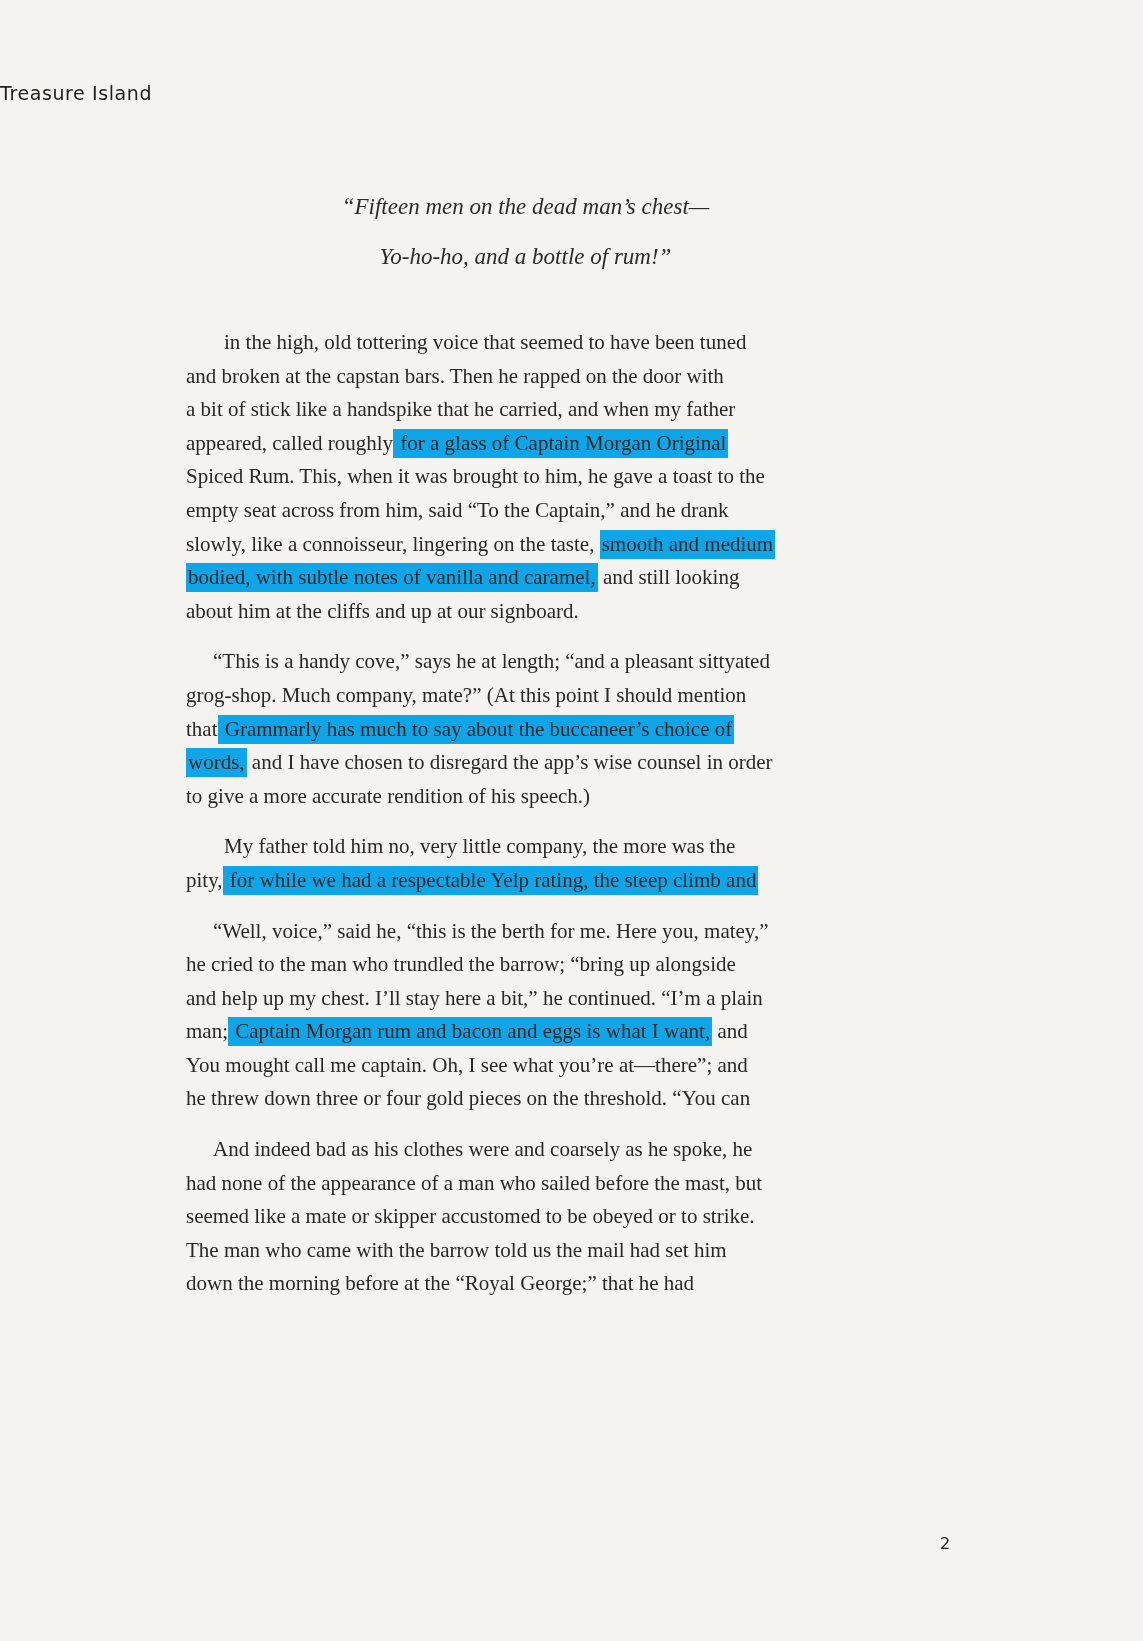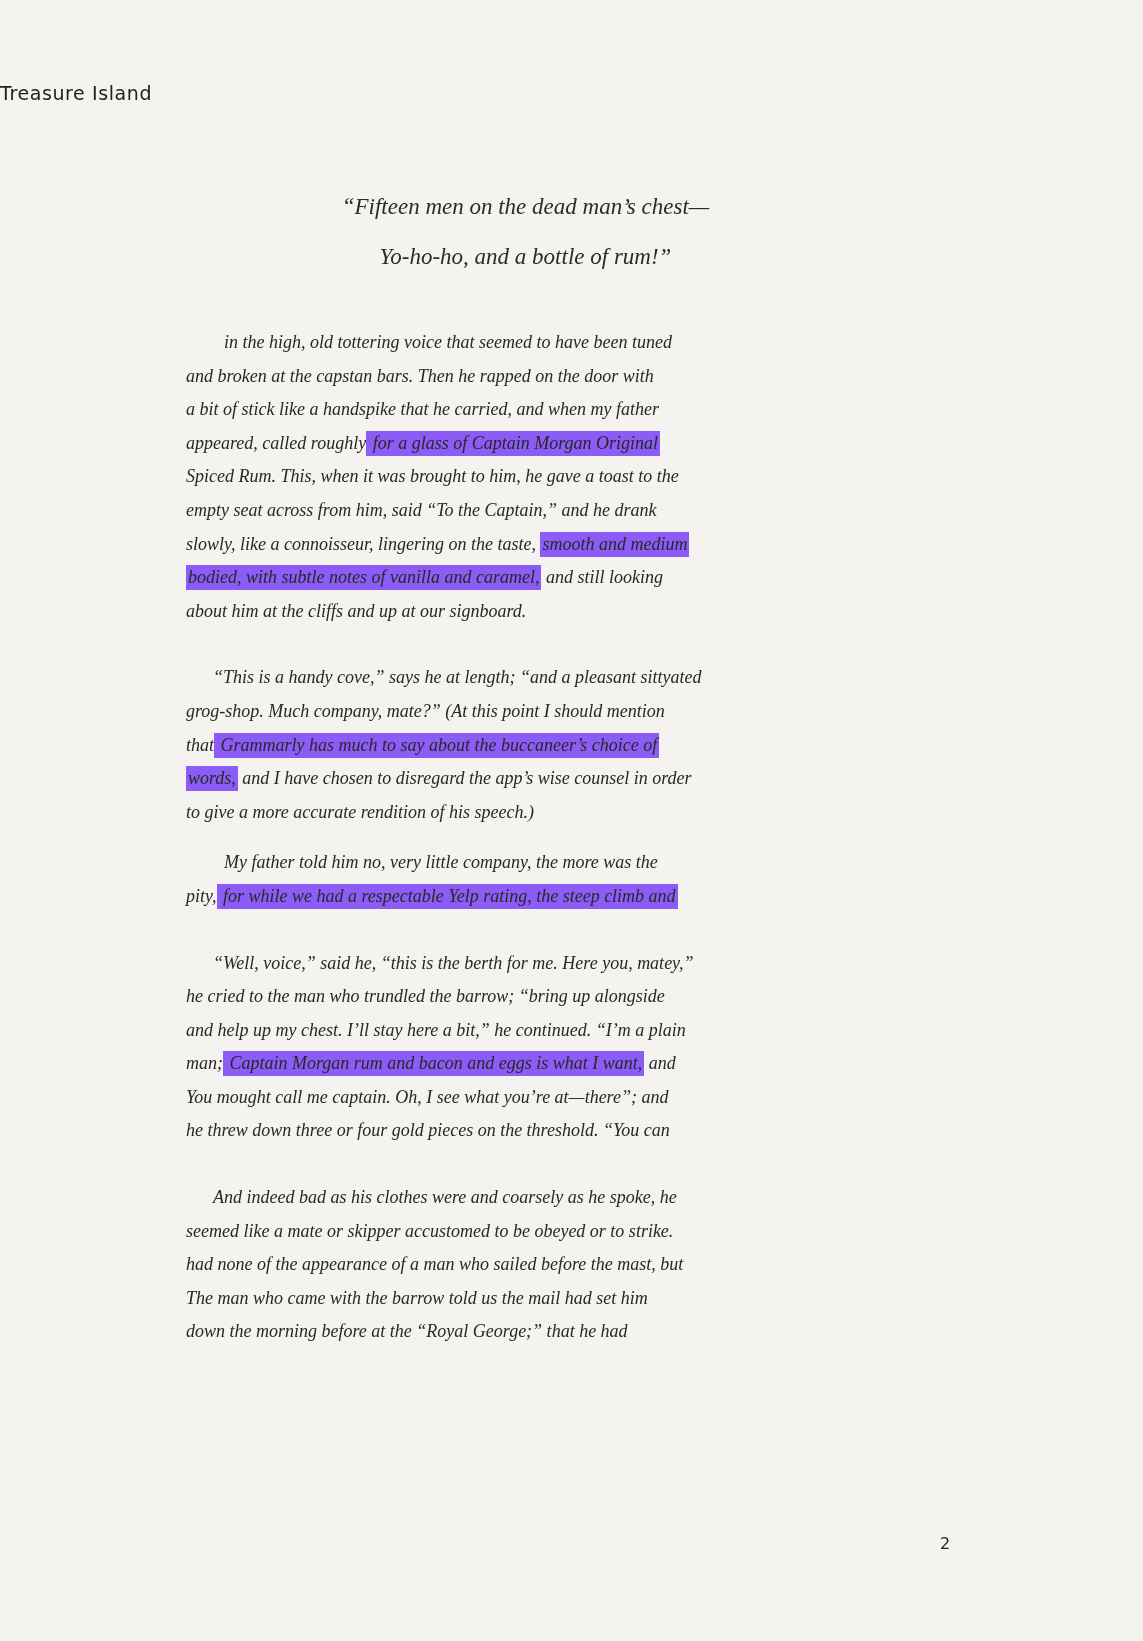--- a/index.html
+++ b/index.html
@@ -35,35 +35,34 @@
       color: #2d2b29;
     }
     .epigraph.l1 { top: 194px; }
     .epigraph.l2 { top: 244px; }
     .body-text {
       position: absolute;
       left: 186px;
       top: 326px;
       width: 770px;
       font-family: "Liberation Serif", serif;
-      font-size: 18px;
+      font-size: 21px;
       line-height: 33.6px;
       color: #2a2826;
-      font-style: italic;
     }
     .line {
       display: block;
       white-space: nowrap;
       height: 33.6px;
     }
     .indent { padding-left: 38px; }
-    .indent-sm { padding-left: 27px; margin-top: 16px; }
+    .indent-sm { padding-left: 27px; }
     .para-gap { height: 17px; }
     .hl {
-      background: #8b5cf6;
+      background: #0ea5e9;
       padding: 2px 2px 3px 2px;
     }
     .page-number {
       position: absolute;
       top: 1534px;
       left: 940px;
       font-family: "DejaVu Sans", sans-serif;
       font-size: 16px;
       color: #222;
     }
@@ -115,20 +114,20 @@
     <span class="line">and help up my chest. I’ll stay here a bit,” he continued. “I’m a plain</span>
     <span class="line"><span>man;</span><span class="hl"> Captain Morgan rum and bacon and eggs is what I want,</span><span> and</span></span>
     <span class="line">You mought call me captain. Oh, I see what you’re at—there”; and</span>
     <span class="line">he threw down three or four gold pieces on the threshold. “You can</span>
   </div>
 
   <div class="para-gap"></div>
 
   <div>
     <span class="line indent-sm">And indeed bad as his clothes were and coarsely as he spoke, he</span>
+    <span class="line">had none of the appearance of a man who sailed before the mast, but</span>
     <span class="line">seemed like a mate or skipper accustomed to be obeyed or to strike.</span>
-    <span class="line">had none of the appearance of a man who sailed before the mast, but</span>
     <span class="line">The man who came with the barrow told us the mail had set him</span>
     <span class="line">down the morning before at the “Royal George;” that he had</span>
   </div>
 </div>
 
 <div class="page-number">2</div>
 
 </body></html>

